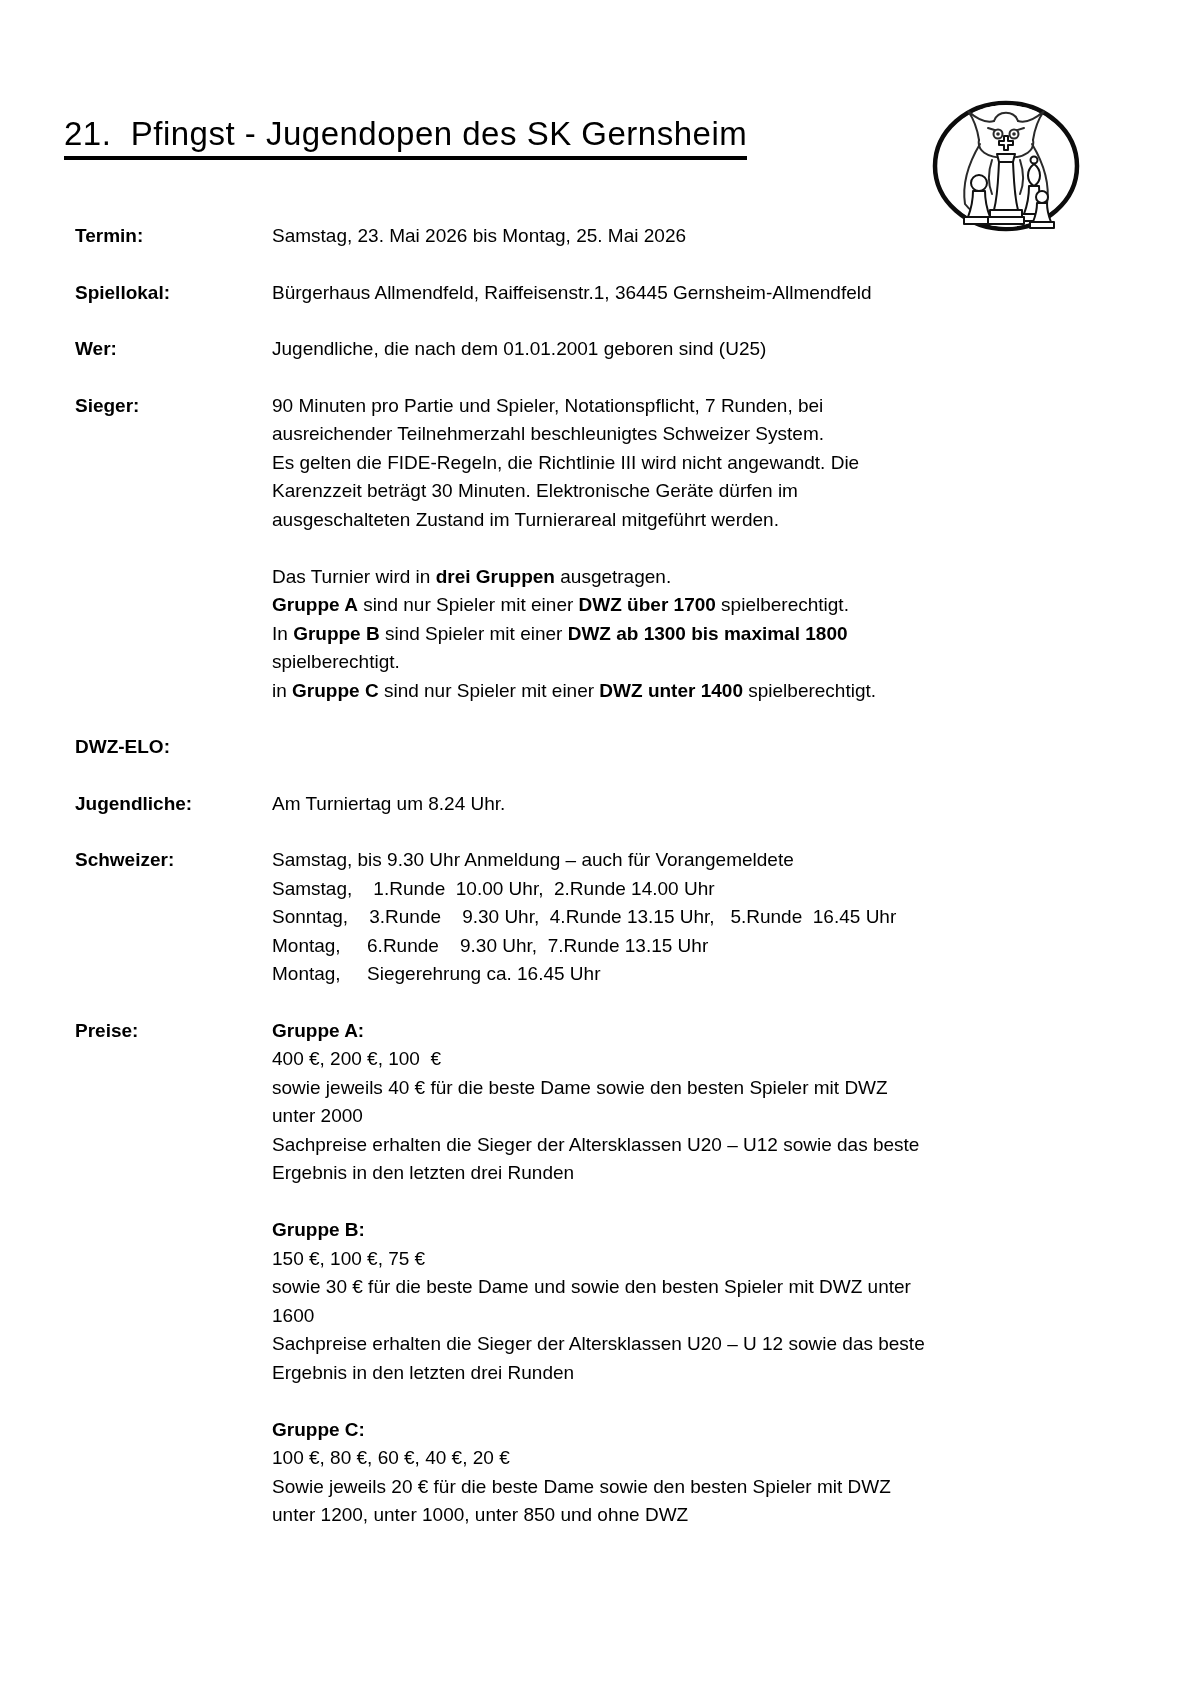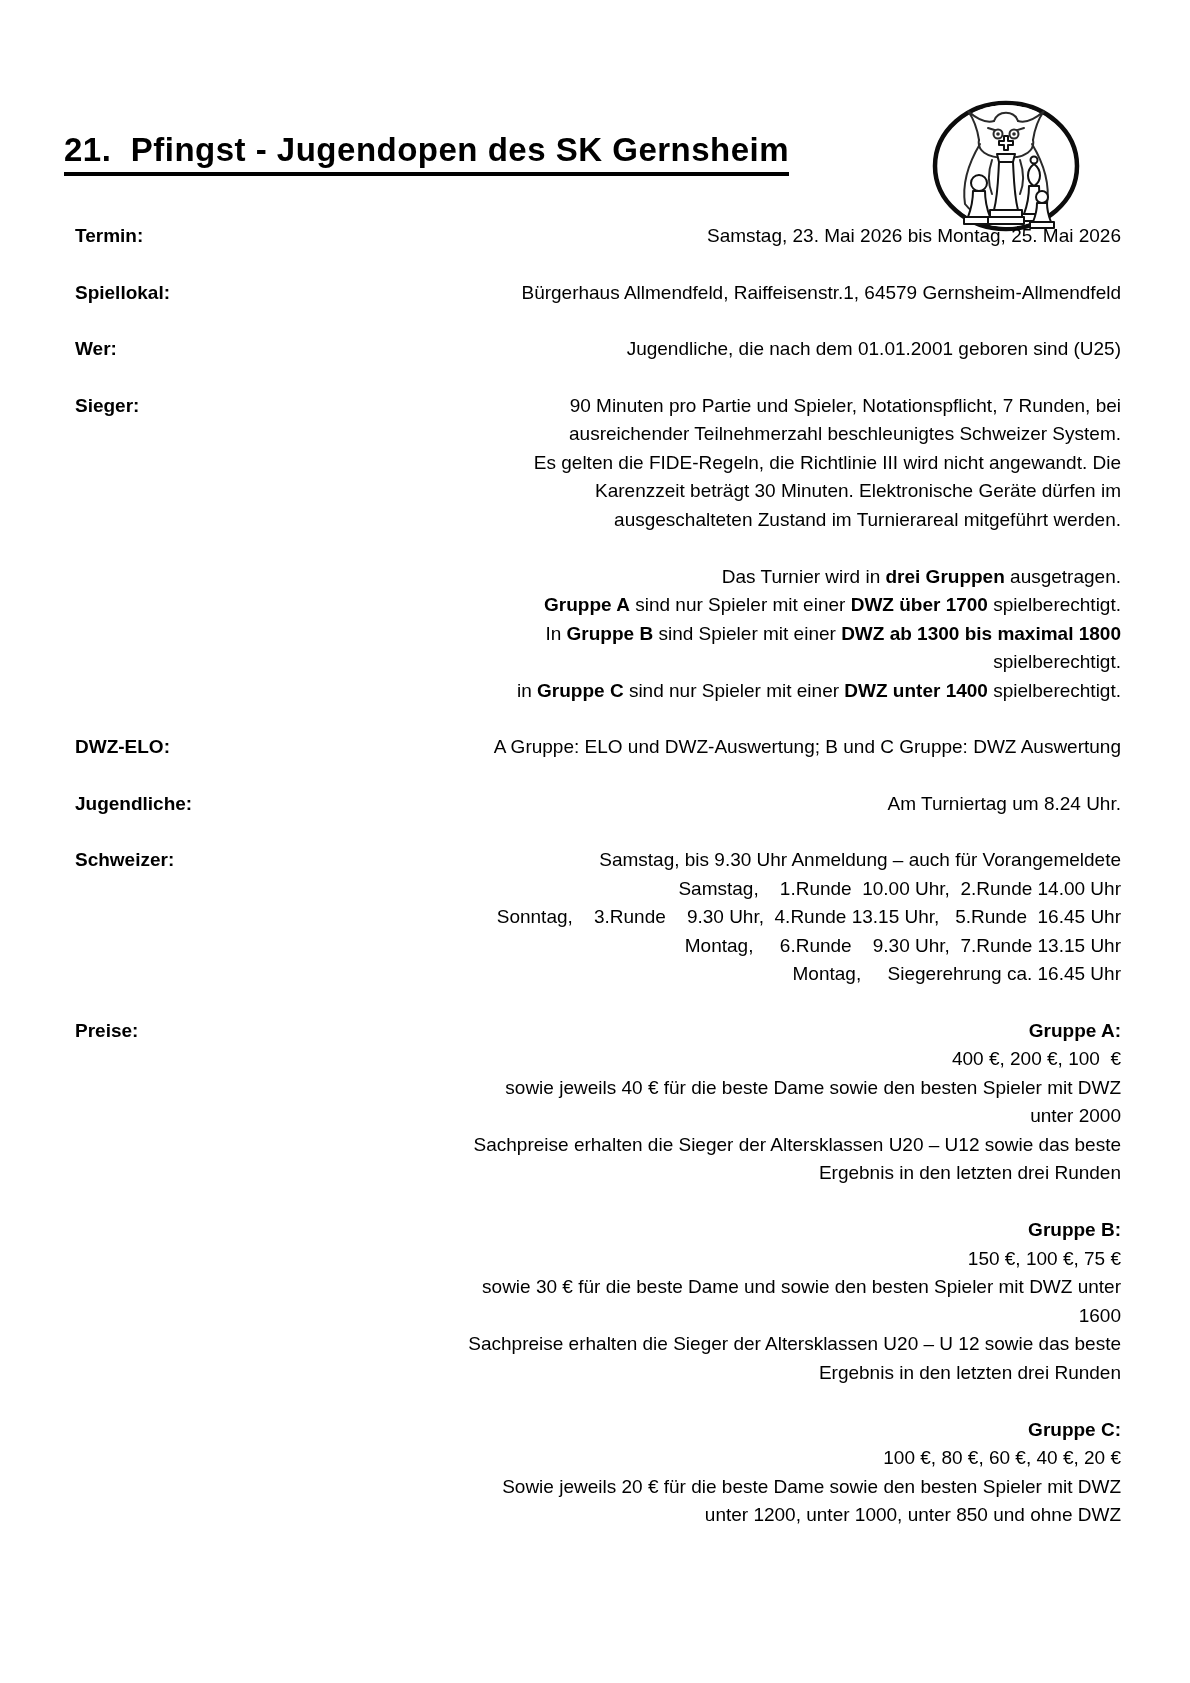--- a/index.html
+++ b/index.html
@@ -12,23 +12,23 @@
   .page {
     position: relative;
     width: 1190px;
     height: 1683px;
     background: #ffffff;
     overflow: hidden;
   }
   .title {
     position: absolute;
     left: 64px;
-    top: 132px;
+    top: 116px;
     font-size: 33px;
-    font-weight: bold;
+    font-weight: normal;
     letter-spacing: 0.5px;
     white-space: pre;
     display: inline-block;
     border-bottom: 4px solid #000;
     padding-bottom: 4px;
     line-height: 1.1;
   }
   .logo {
     position: absolute;
     left: 930px;
@@ -49,21 +49,20 @@
     margin-bottom: 28px;
   }
   .row .label {
     width: 197px;
     flex-shrink: 0;
     font-weight: bold;
   }
   .row .content {
     flex: 1;
     white-space: pre-wrap;
-    text-align: right;
   }
   .line { min-height: 28.5px; }
   .b { font-weight: bold; }
 </style>
 </head>
 <body>
 
 <div class="page">
 
   <div class="title">21.  Pfingst - Jugendopen des SK Gernsheim</div>
@@ -114,33 +113,32 @@
     </g>
   </svg>
 
   <div class="sections">
       <div class="row">
       <div class="label">Termin:</div>
       <div class="content"><div class="line"><span>Samstag, 23. Mai 2026 bis Montag, 25. Mai 2026</span></div></div>
     </div>
       <div class="row">
       <div class="label">Spiellokal:</div>
-      <div class="content"><div class="line"><span>Bürgerhaus Allmendfeld, Raiffeisenstr.1, 64579 Gernsheim-Allmendfeld</span></div></div>
+      <div class="content"><div class="line"><span>Bürgerhaus Allmendfeld, Raiffeisenstr.1, 36445 Gernsheim-Allmendfeld</span></div></div>
     </div>
       <div class="row">
       <div class="label">Wer:</div>
       <div class="content"><div class="line"><span>Jugendliche, die nach dem 01.01.2001 geboren sind (U25)</span></div></div>
     </div>
       <div class="row">
       <div class="label">Sieger:</div>
       <div class="content"><div class="line"><span>90 Minuten pro Partie und Spieler, Notationspflicht, 7 Runden, bei</span></div><div class="line"><span>ausreichender Teilnehmerzahl beschleunigtes Schweizer System.</span></div><div class="line"><span>Es gelten die FIDE-Regeln, die Richtlinie III wird nicht angewandt. Die</span></div><div class="line"><span>Karenzzeit beträgt 30 Minuten. Elektronische Geräte dürfen im</span></div><div class="line"><span>ausgeschalteten Zustand im Turnierareal mitgeführt werden.</span></div><div class="line">&nbsp;</div><div class="line"><span>Das Turnier wird in </span><span class="b">drei Gruppen</span><span> ausgetragen.</span></div><div class="line"><span class="b">Gruppe A</span><span> sind nur Spieler mit einer </span><span class="b">DWZ über 1700</span><span> spielberechtigt.</span></div><div class="line"><span>In </span><span class="b">Gruppe B</span><span> sind Spieler mit einer </span><span class="b">DWZ ab 1300 bis maximal 1800</span></div><div class="line"><span>spielberechtigt.</span></div><div class="line"><span>in </span><span class="b">Gruppe C</span><span> sind nur Spieler mit einer </span><span class="b">DWZ unter 1400</span><span> spielberechtigt.</span></div></div>
     </div>
       <div class="row">
       <div class="label">DWZ-ELO:</div>
-      <div class="content"><div class="line"><span>A Gruppe: ELO und DWZ-Auswertung; B und C Gruppe: DWZ Auswertung</span></div></div>
     </div>
       <div class="row">
       <div class="label">Jugendliche:</div>
       <div class="content"><div class="line"><span>Am Turniertag um 8.24 Uhr.</span></div></div>
     </div>
       <div class="row">
       <div class="label">Schweizer:</div>
       <div class="content"><div class="line"><span>Samstag, bis 9.30 Uhr Anmeldung – auch für Vorangemeldete</span></div><div class="line"><span>Samstag,    1.Runde  10.00 Uhr,  2.Runde 14.00 Uhr</span></div><div class="line"><span>Sonntag,    3.Runde    9.30 Uhr,  4.Runde 13.15 Uhr,   5.Runde  16.45 Uhr</span></div><div class="line"><span>Montag,     6.Runde    9.30 Uhr,  7.Runde 13.15 Uhr</span></div><div class="line"><span>Montag,     Siegerehrung ca. 16.45 Uhr</span></div></div>
     </div>
       <div class="row">

